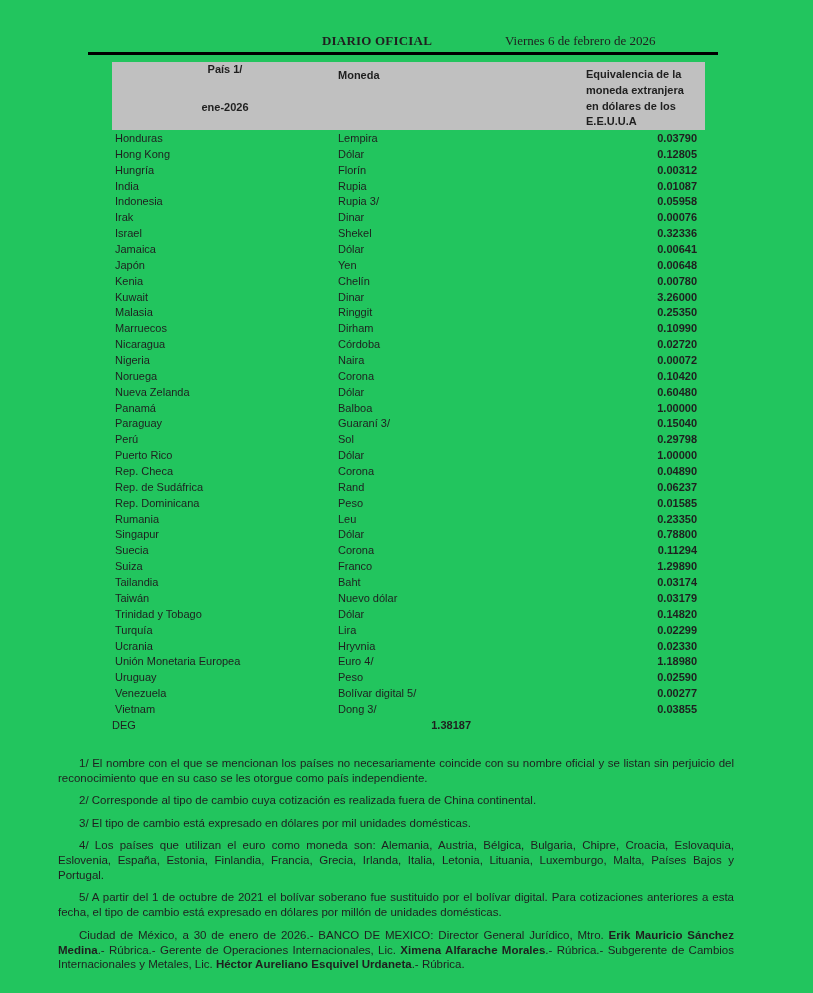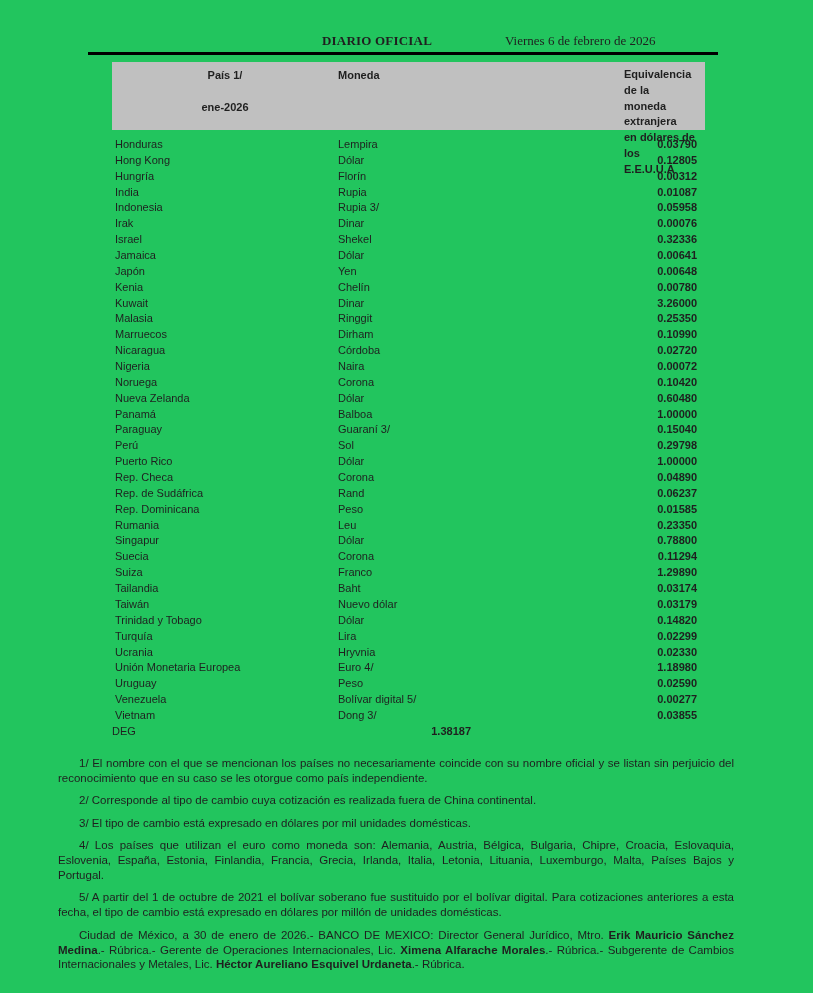--- a/index.html
+++ b/index.html
@@ -17,26 +17,26 @@
     position:absolute; left:505px; top:33px;
     font-family:"Liberation Serif", serif; font-size:13px; white-space:nowrap;
   }
   .rule { position:absolute; left:88px; top:52px; width:630px; height:3px; background:var(--rule,#000); }
 
   .rate-table { position:absolute; left:112px; top:62px; width:593px; }
   .thead {
     position:relative; height:68px; background:var(--table_header_bg,#c0c0c0);
     font-weight:bold; font-size:11px;
   }
-  .th-pais  { position:absolute; left:0; top:7px;  width:226px; text-align:center; }
+  .th-pais  { position:absolute; left:0; top:1px;  width:226px; text-align:center; }
   .th-mes   { position:absolute; left:0; top:39px; width:226px; text-align:center; }
   .th-moneda{ position:absolute; left:226px; top:7px; }
-  .th-equiv { position:absolute; left:512px; top:5px; line-height:15.8px; }
-
-  .tbody { font-size:11px; padding-top:7px; }
+  .th-equiv { position:absolute; left:474px; top:5px; line-height:15.8px; }
+
+  .tbody { font-size:11px; padding-top:1px; }
   .row { display:flex; height:15.87px; line-height:15.87px; white-space:nowrap; }
   .c1 { width:223px; padding-left:3px; }
   .c2 { width:222px; }
   .c3 { width:145px; text-align:right; padding-right:8px; box-sizing:border-box;font-weight:bold; }
 
   .notes {
     position:absolute; left:58px; top:756px; width:676px;
     font-size:11.5px; line-height:14.9px; text-align:justify;
   }
   .notes p { margin:0 0 7.5px 0; text-indent:21px; }

